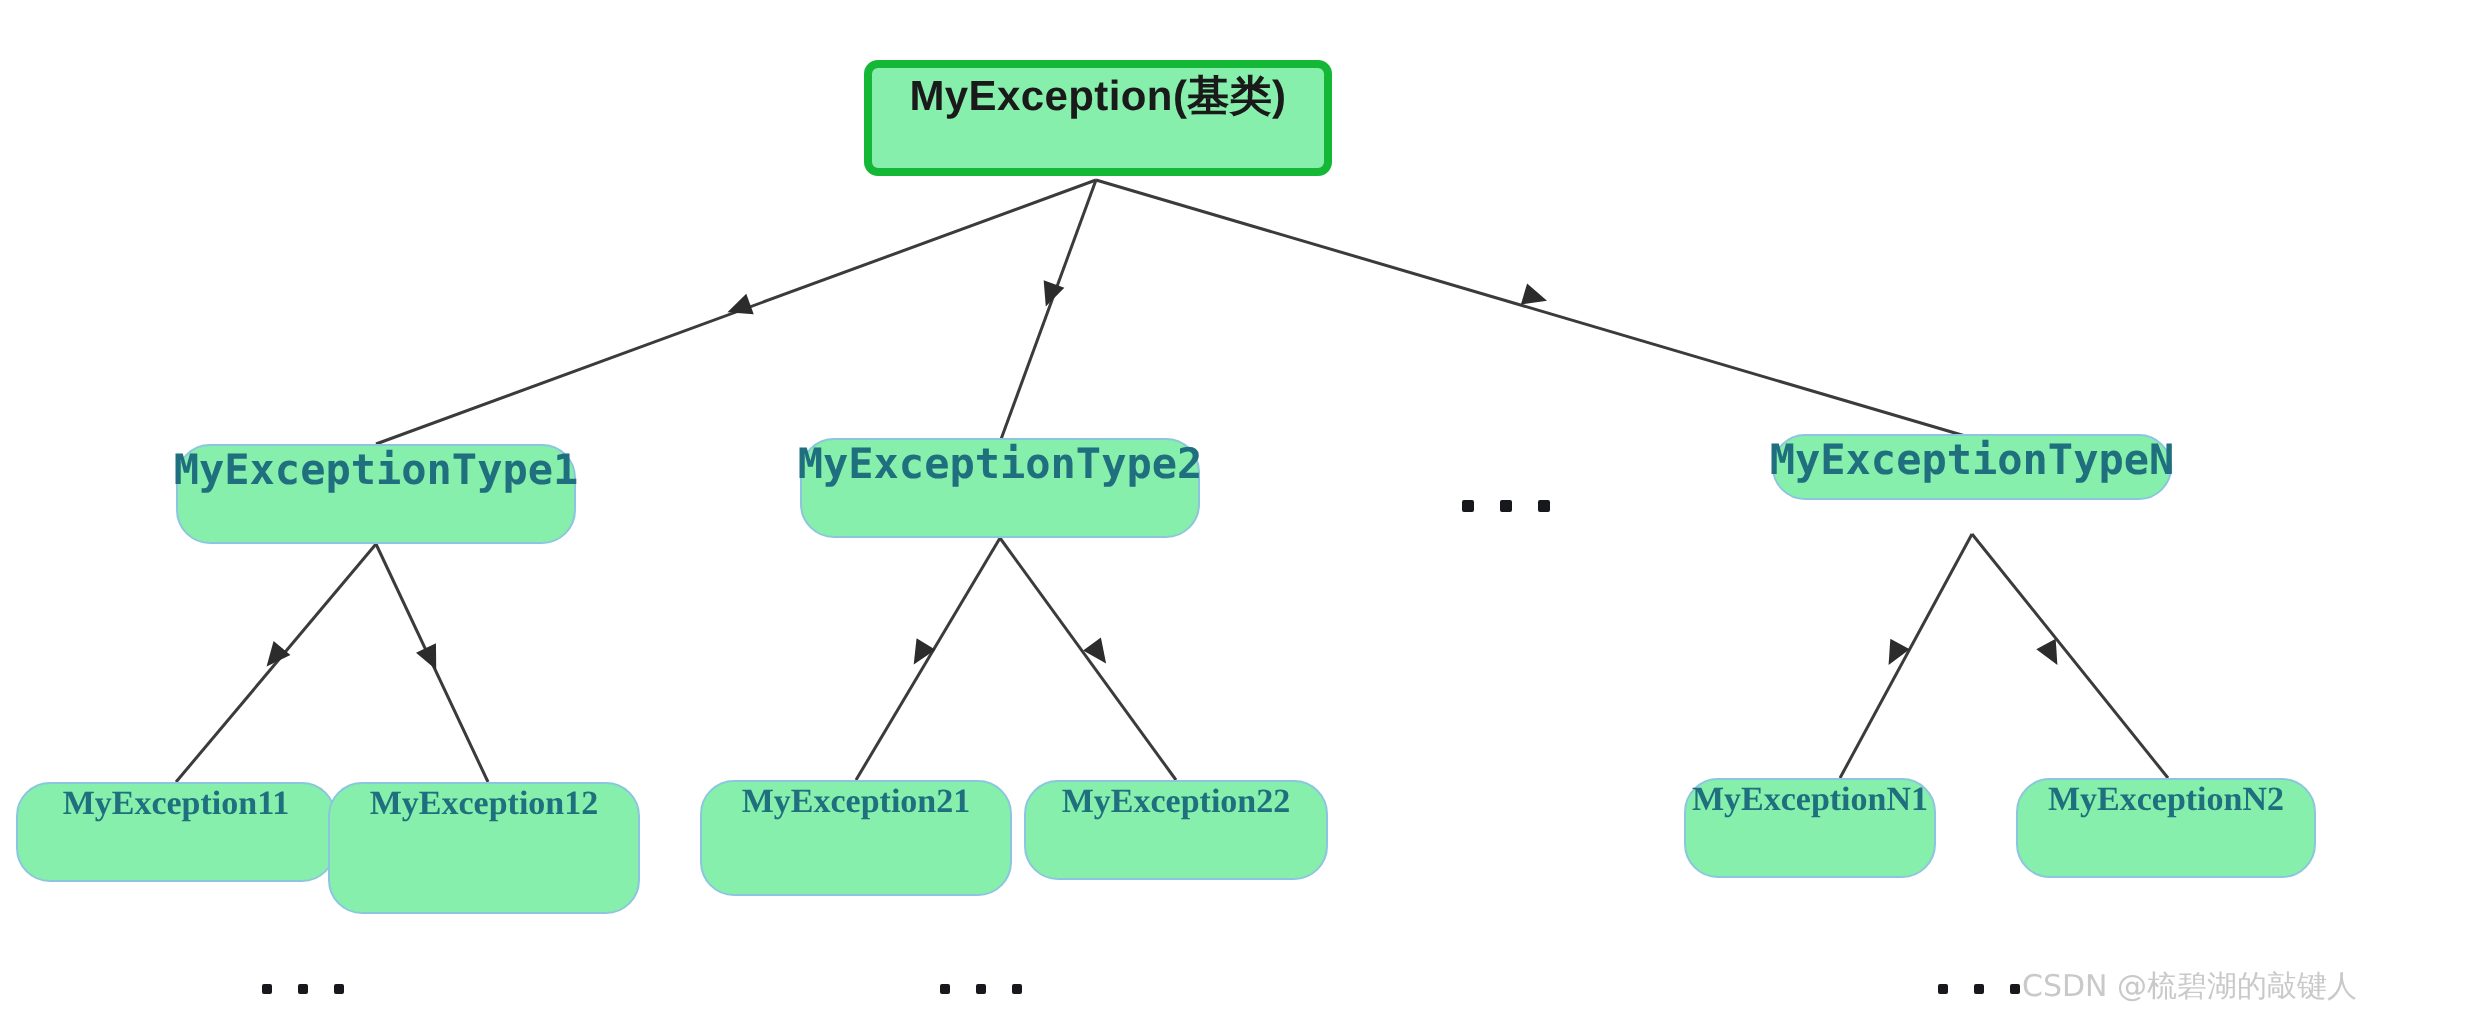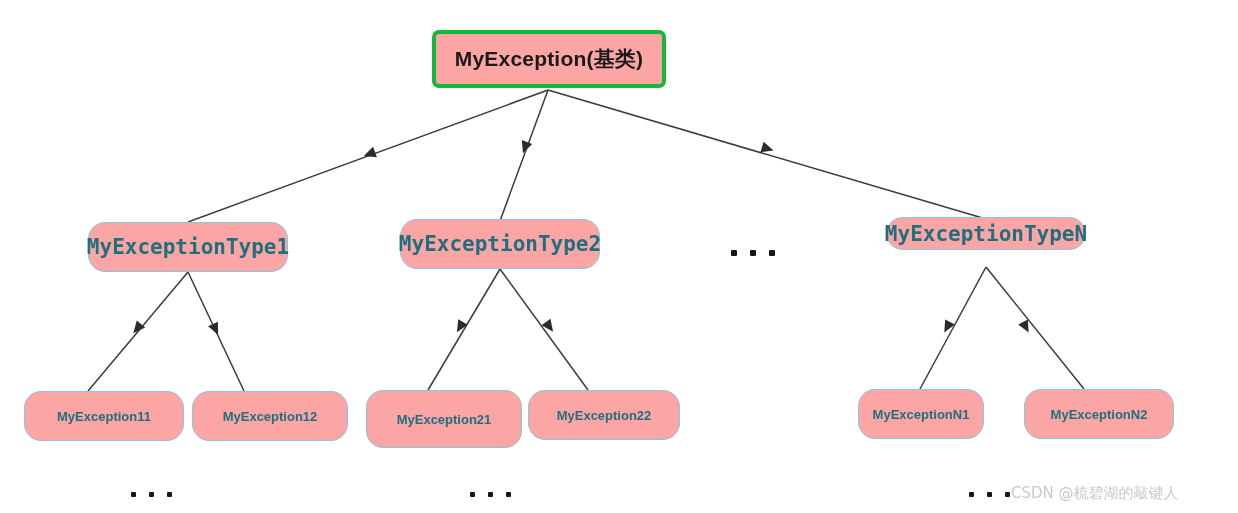--- a/index.html
+++ b/index.html
@@ -23,23 +23,22 @@
     left: 0;
     top: 0;
     width: 1238px;
     height: 513px;
     pointer-events: none;
   }
   .node {
     position: absolute;
     box-sizing: border-box;
     display: flex;
-    align-items: center;
     justify-content: center;
-    background: #fca5a5;
+    background: #86efac;
     white-space: nowrap;
   }
   
   .node-root {
     border: 4px solid #15b736;
     border-radius: 7px;
     color: #1a1a1a;
     font-family: "Liberation Sans", sans-serif;
     font-weight: bold;
     font-size: 21px;
@@ -52,24 +51,23 @@
     color: #1f6f7e;
     font-family: "DejaVu Sans Mono", monospace;
     font-weight: bold;
     font-size: 21px;
     letter-spacing: 0px;
   }
   .node-leaf {
     border: 1.6px solid #8cc6de;
     border-radius: 17px;
     color: #1f6f7e;
-    font-family: Liberation Sans, sans-serif;
+    font-family: Liberation Serif, serif;
     font-weight: bold;
-    font-size: 13px;
-    margin-left: 16px;
+    font-size: 17px;
   }
   
   .ellipsis {
     position: absolute;
     display: flex;
     align-items: center;
     gap: 13px;
   }
   .ellipsis .dot {
     width: 6px;
@@ -150,21 +148,21 @@
   <div class="ellipsis" style="left:731px; top:250px;">
     <span class="dot"></span>
     <span class="dot"></span>
     <span class="dot"></span>
   </div>
 
   <div class="node node-leaf" style="left:8px; top:391px; width:160px; height:50px;">
     <span>MyException11</span>
   </div>
 
-  <div class="node node-leaf" style="left:176px; top:391px; width:156px; height:50px;">
+  <div class="node node-leaf" style="left:164px; top:391px; width:156px; height:66px;">
     <span>MyException12</span>
   </div>
 
   <div class="node node-leaf" style="left:350px; top:390px; width:156px; height:58px;">
     <span>MyException21</span>
   </div>
 
   <div class="node node-leaf" style="left:512px; top:390px; width:152px; height:50px;">
     <span>MyException22</span>
   </div>

